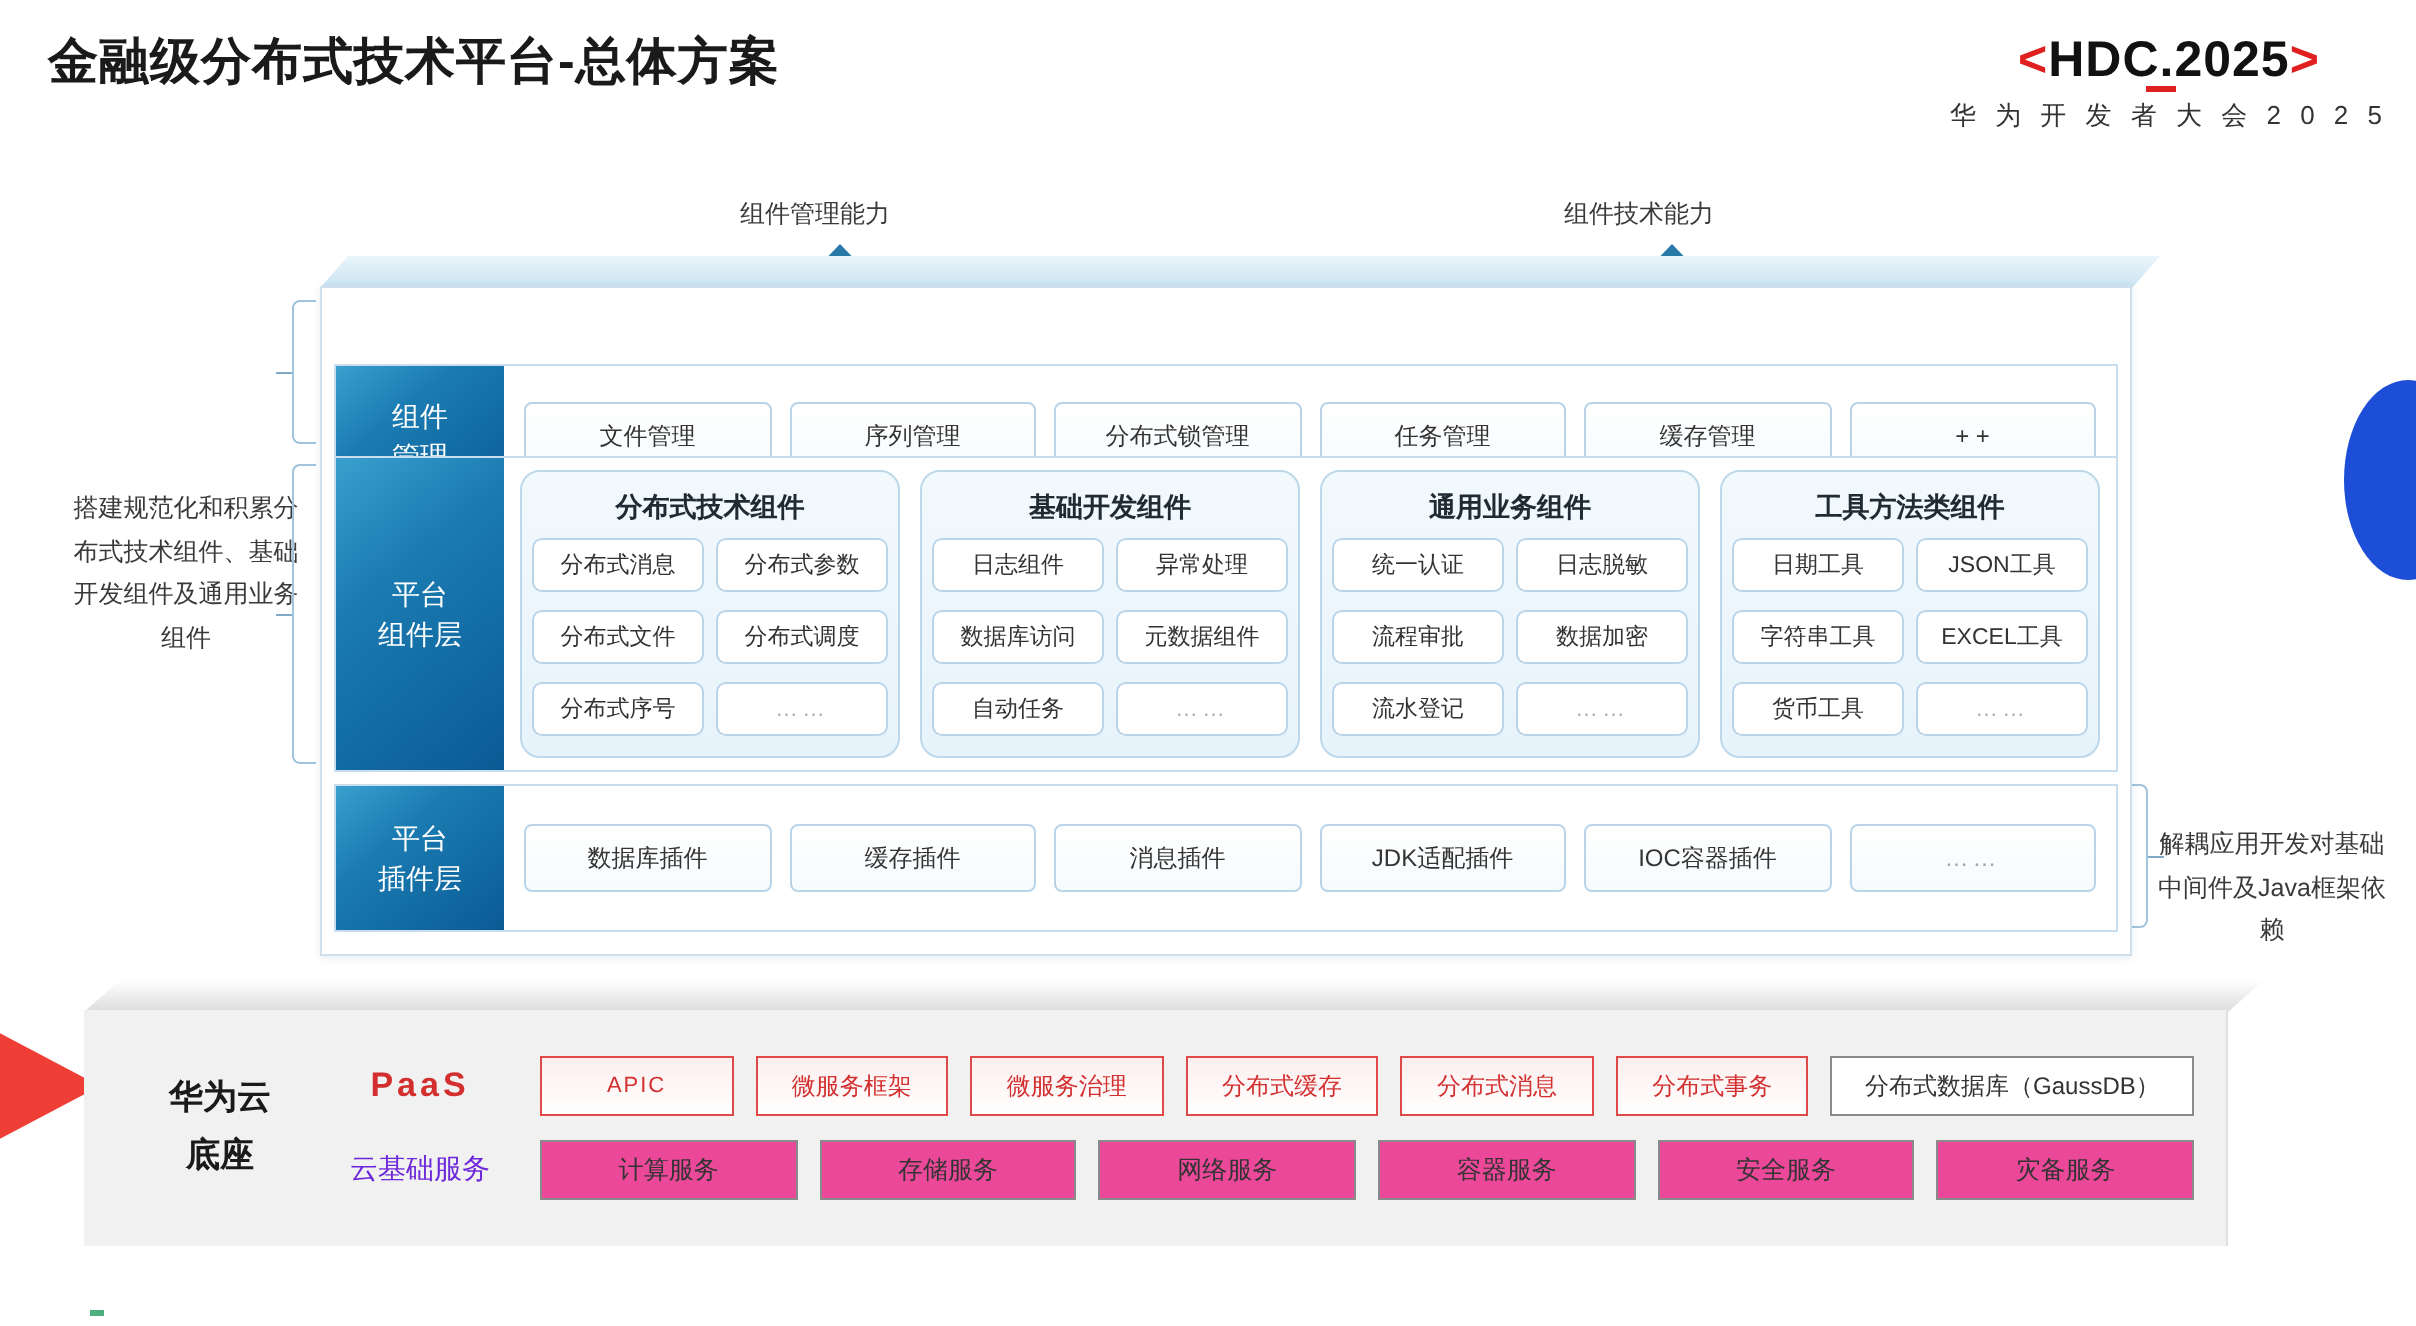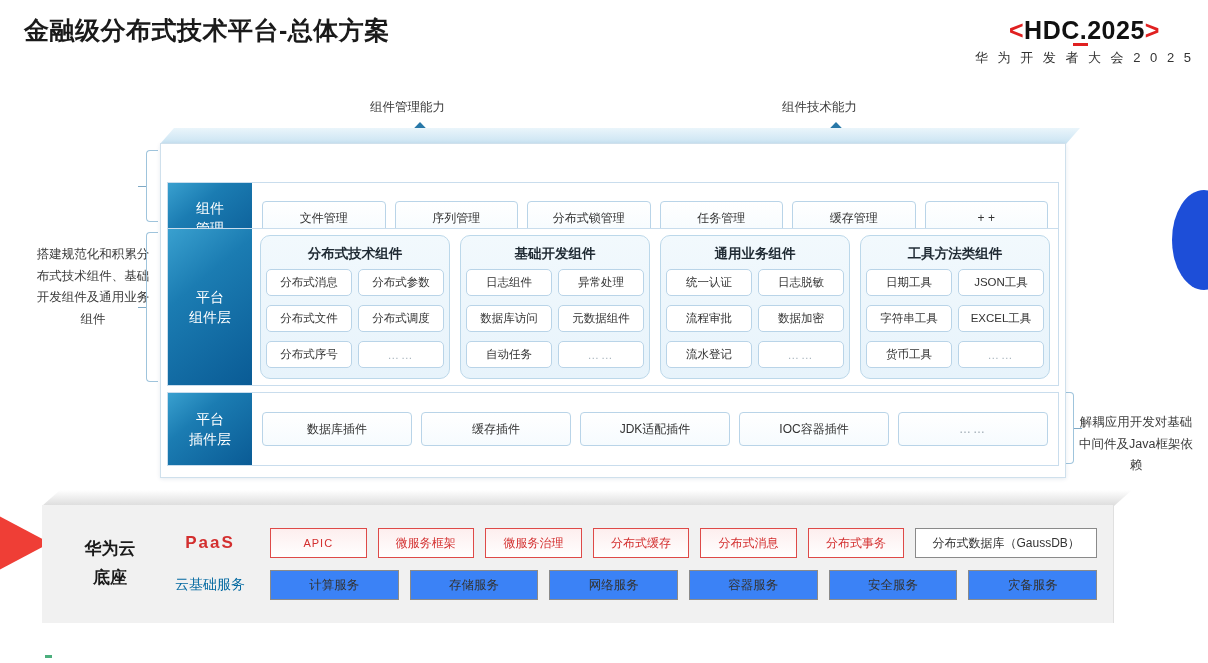--- a/index.html
+++ b/index.html
@@ -193,41 +193,41 @@
   .base-title {
     width: 104px; flex: 0 0 104px; text-align: center;
     font-size: 17px; font-weight: bold; color: #1a1a1a; line-height: 1.7;
   }
   .base-rows { flex: 1; display: flex; flex-direction: column; gap: 12px; }
   .base-row { display: flex; align-items: center; gap: 12px; }
   .base-row-label {
     flex: 0 0 96px; text-align: center; white-space: nowrap;
   }
   .lbl-paas { font-size: 17px; font-weight: bold; color: #d32f2f; letter-spacing: 2px; }
-  .lbl-cloud { font-size: 14px; color: #0369a1; }
+  .lbl-cloud { font-size: 14px; color: #6d28d9; }
   .base-items { flex: 1; display: flex; gap: 11px; }
   .pbox {
     flex: 1; height: 30px;
     display: flex; align-items: center; justify-content: center;
     font-size: 12px; white-space: nowrap;
   }
   .pbox.red {
     color: #d32f2f; border: 1.5px solid #de4a48;
     background: linear-gradient(180deg,#fdeeee 0%,#ffffff 100%);
   }
   .pbox.red.small { font-size: 11px; letter-spacing: 1px; }
   .pbox.gray {
     color: #333; border: 1.5px solid #8a8a8a; background: #ffffff;
   }
   .pbox.wide { flex: 1.9; }
   .cbox {
     flex: 1; height: 30px;
     display: flex; align-items: center; justify-content: center;
     font-size: 12.5px; color: #333;
-    border: 1.5px solid #8a8a8a; background: #3b82f6; white-space: nowrap;
+    border: 1.5px solid #8a8a8a; background: #ec4899; white-space: nowrap;
   }
 </style>
 </head>
 <body>
 
 <div id="page">
 
   <div class="page-title">金融级分布式技术平台-总体方案</div>
 
   <div class="hdc-logo">
@@ -339,20 +339,21 @@
     </div>
 
     <div class="row row-plugin">
       <div class="row-label">
         <span>平台</span>
         <span>插件层</span>
       </div>
       <div class="row-body">
         <div class="chip">数据库插件</div>
         <div class="chip">缓存插件</div>
+        <div class="chip">消息插件</div>
         <div class="chip">JDK适配插件</div>
         <div class="chip">IOC容器插件</div>
         <div class="chip ellipsis">……</div>
       </div>
     </div>
 
   </div>
 
   <div class="base-bevel"></div>
   <div class="base-panel">

